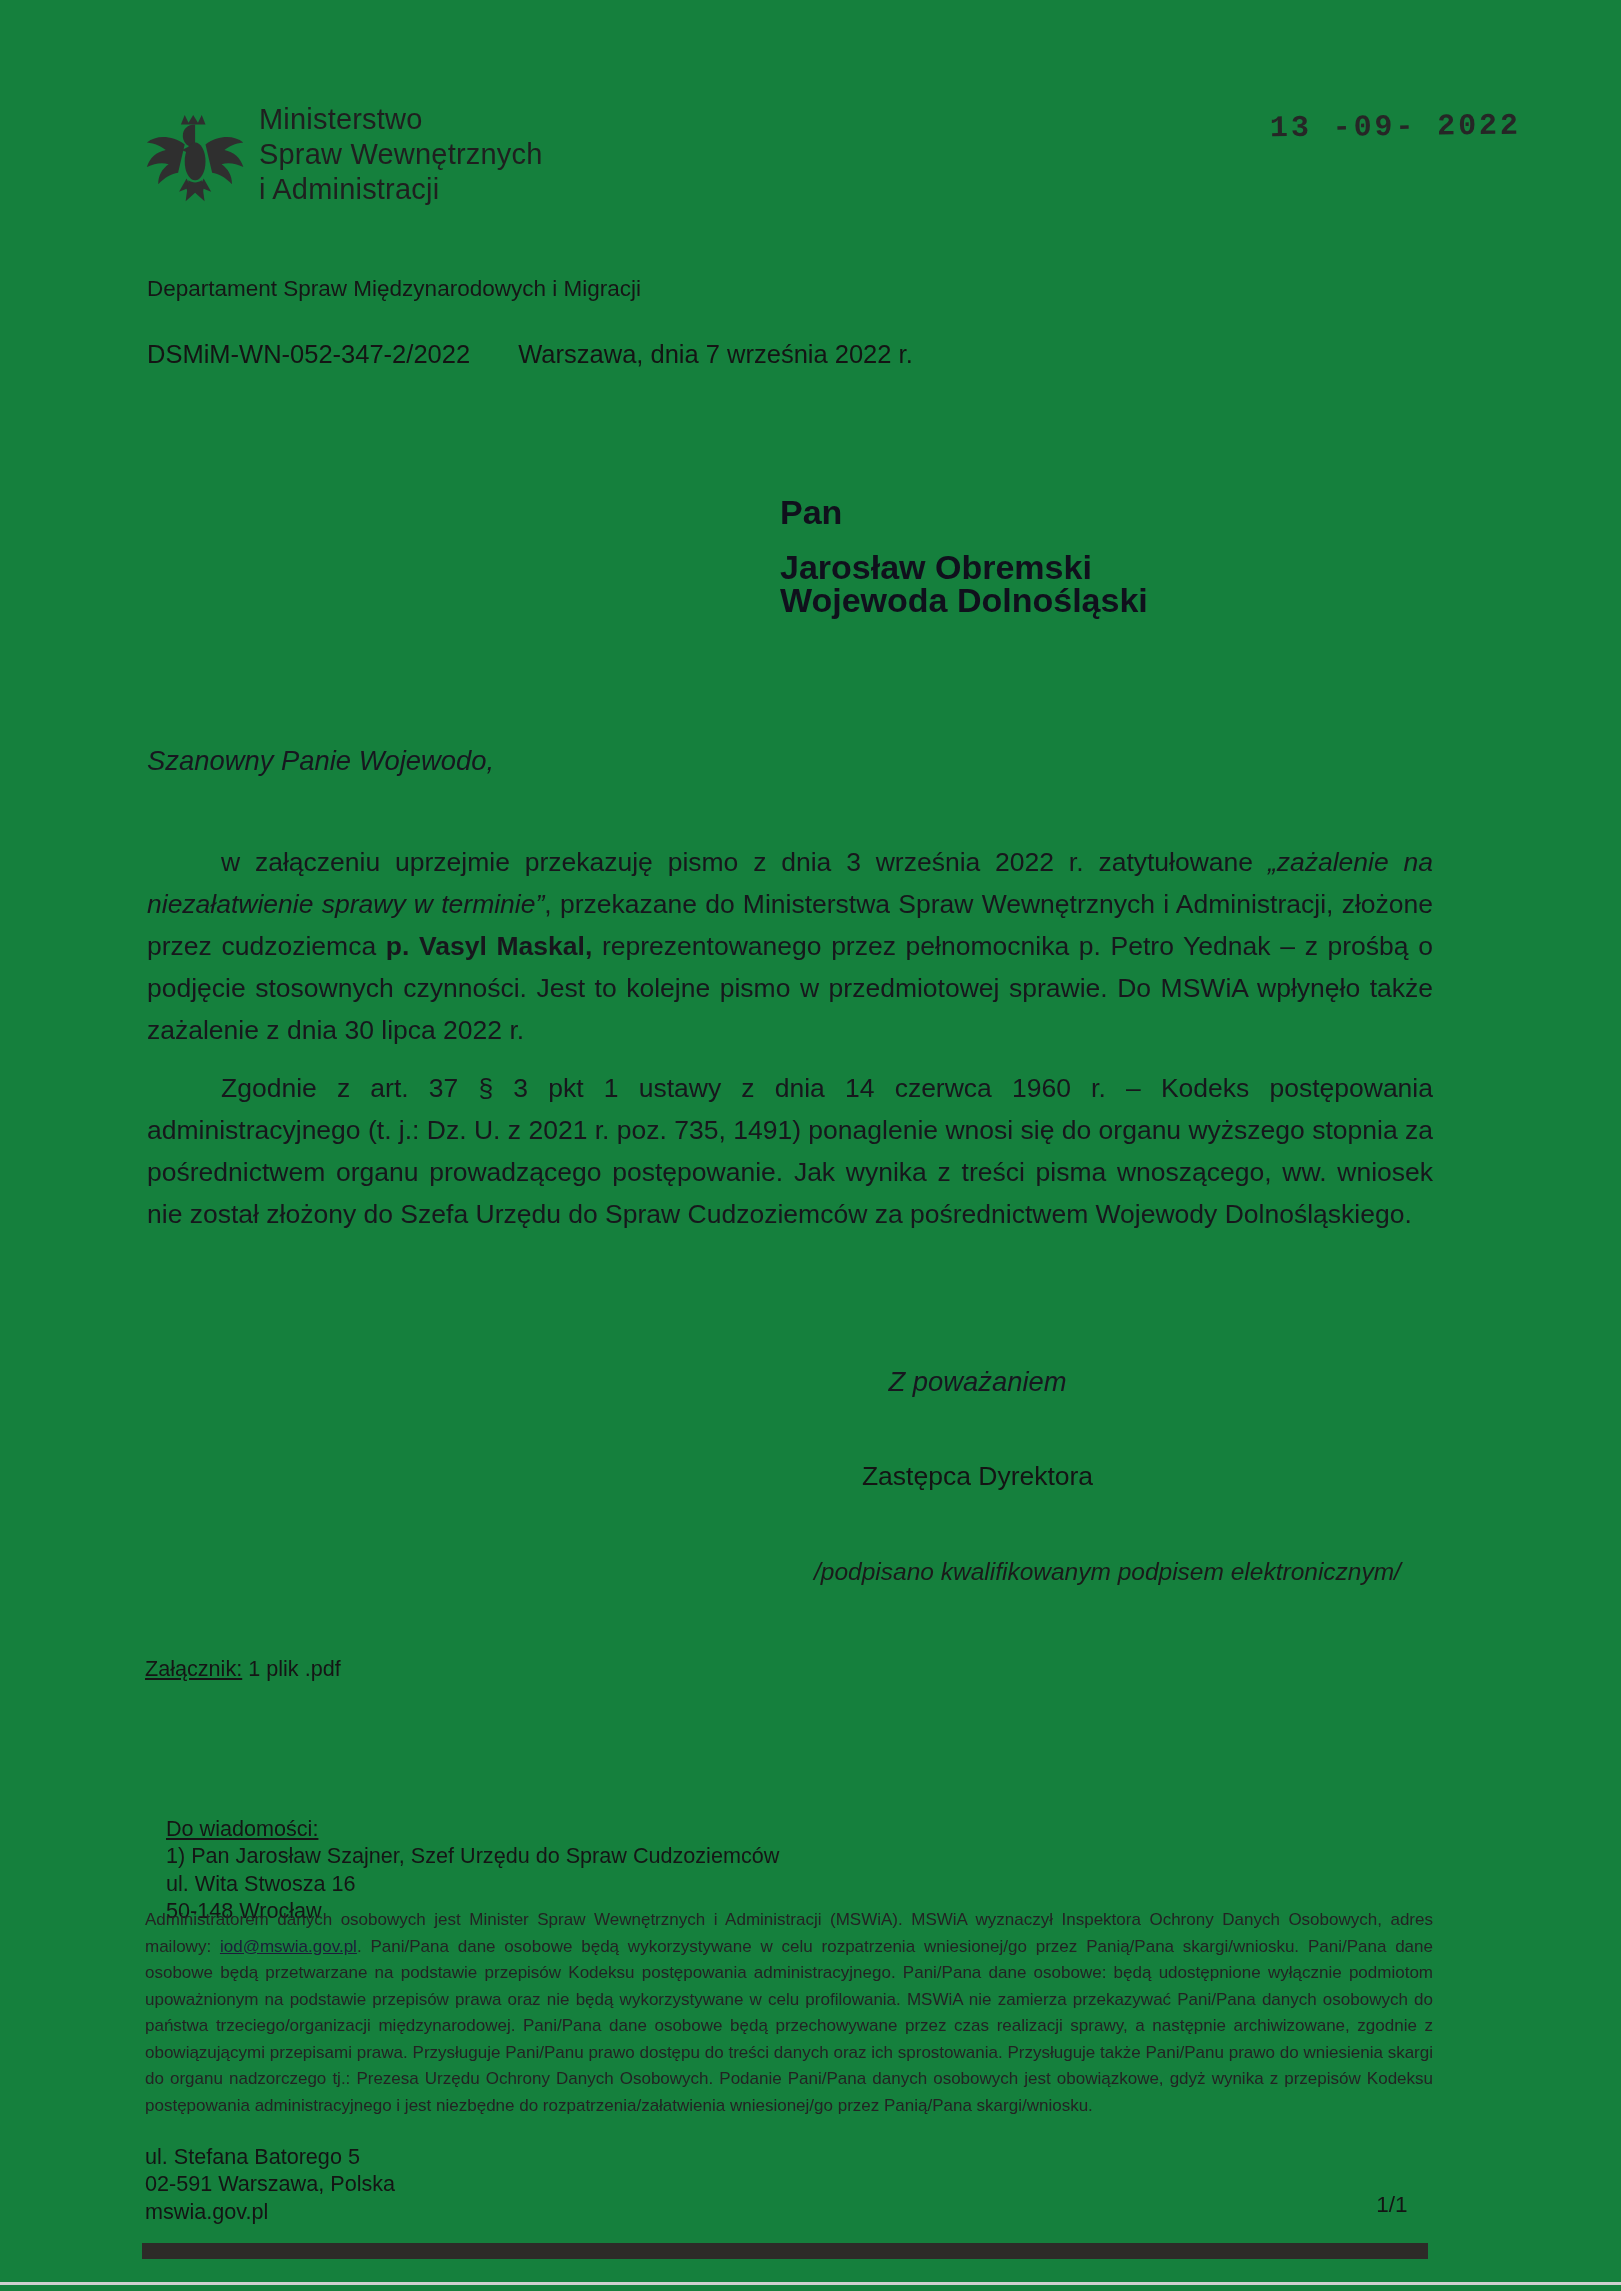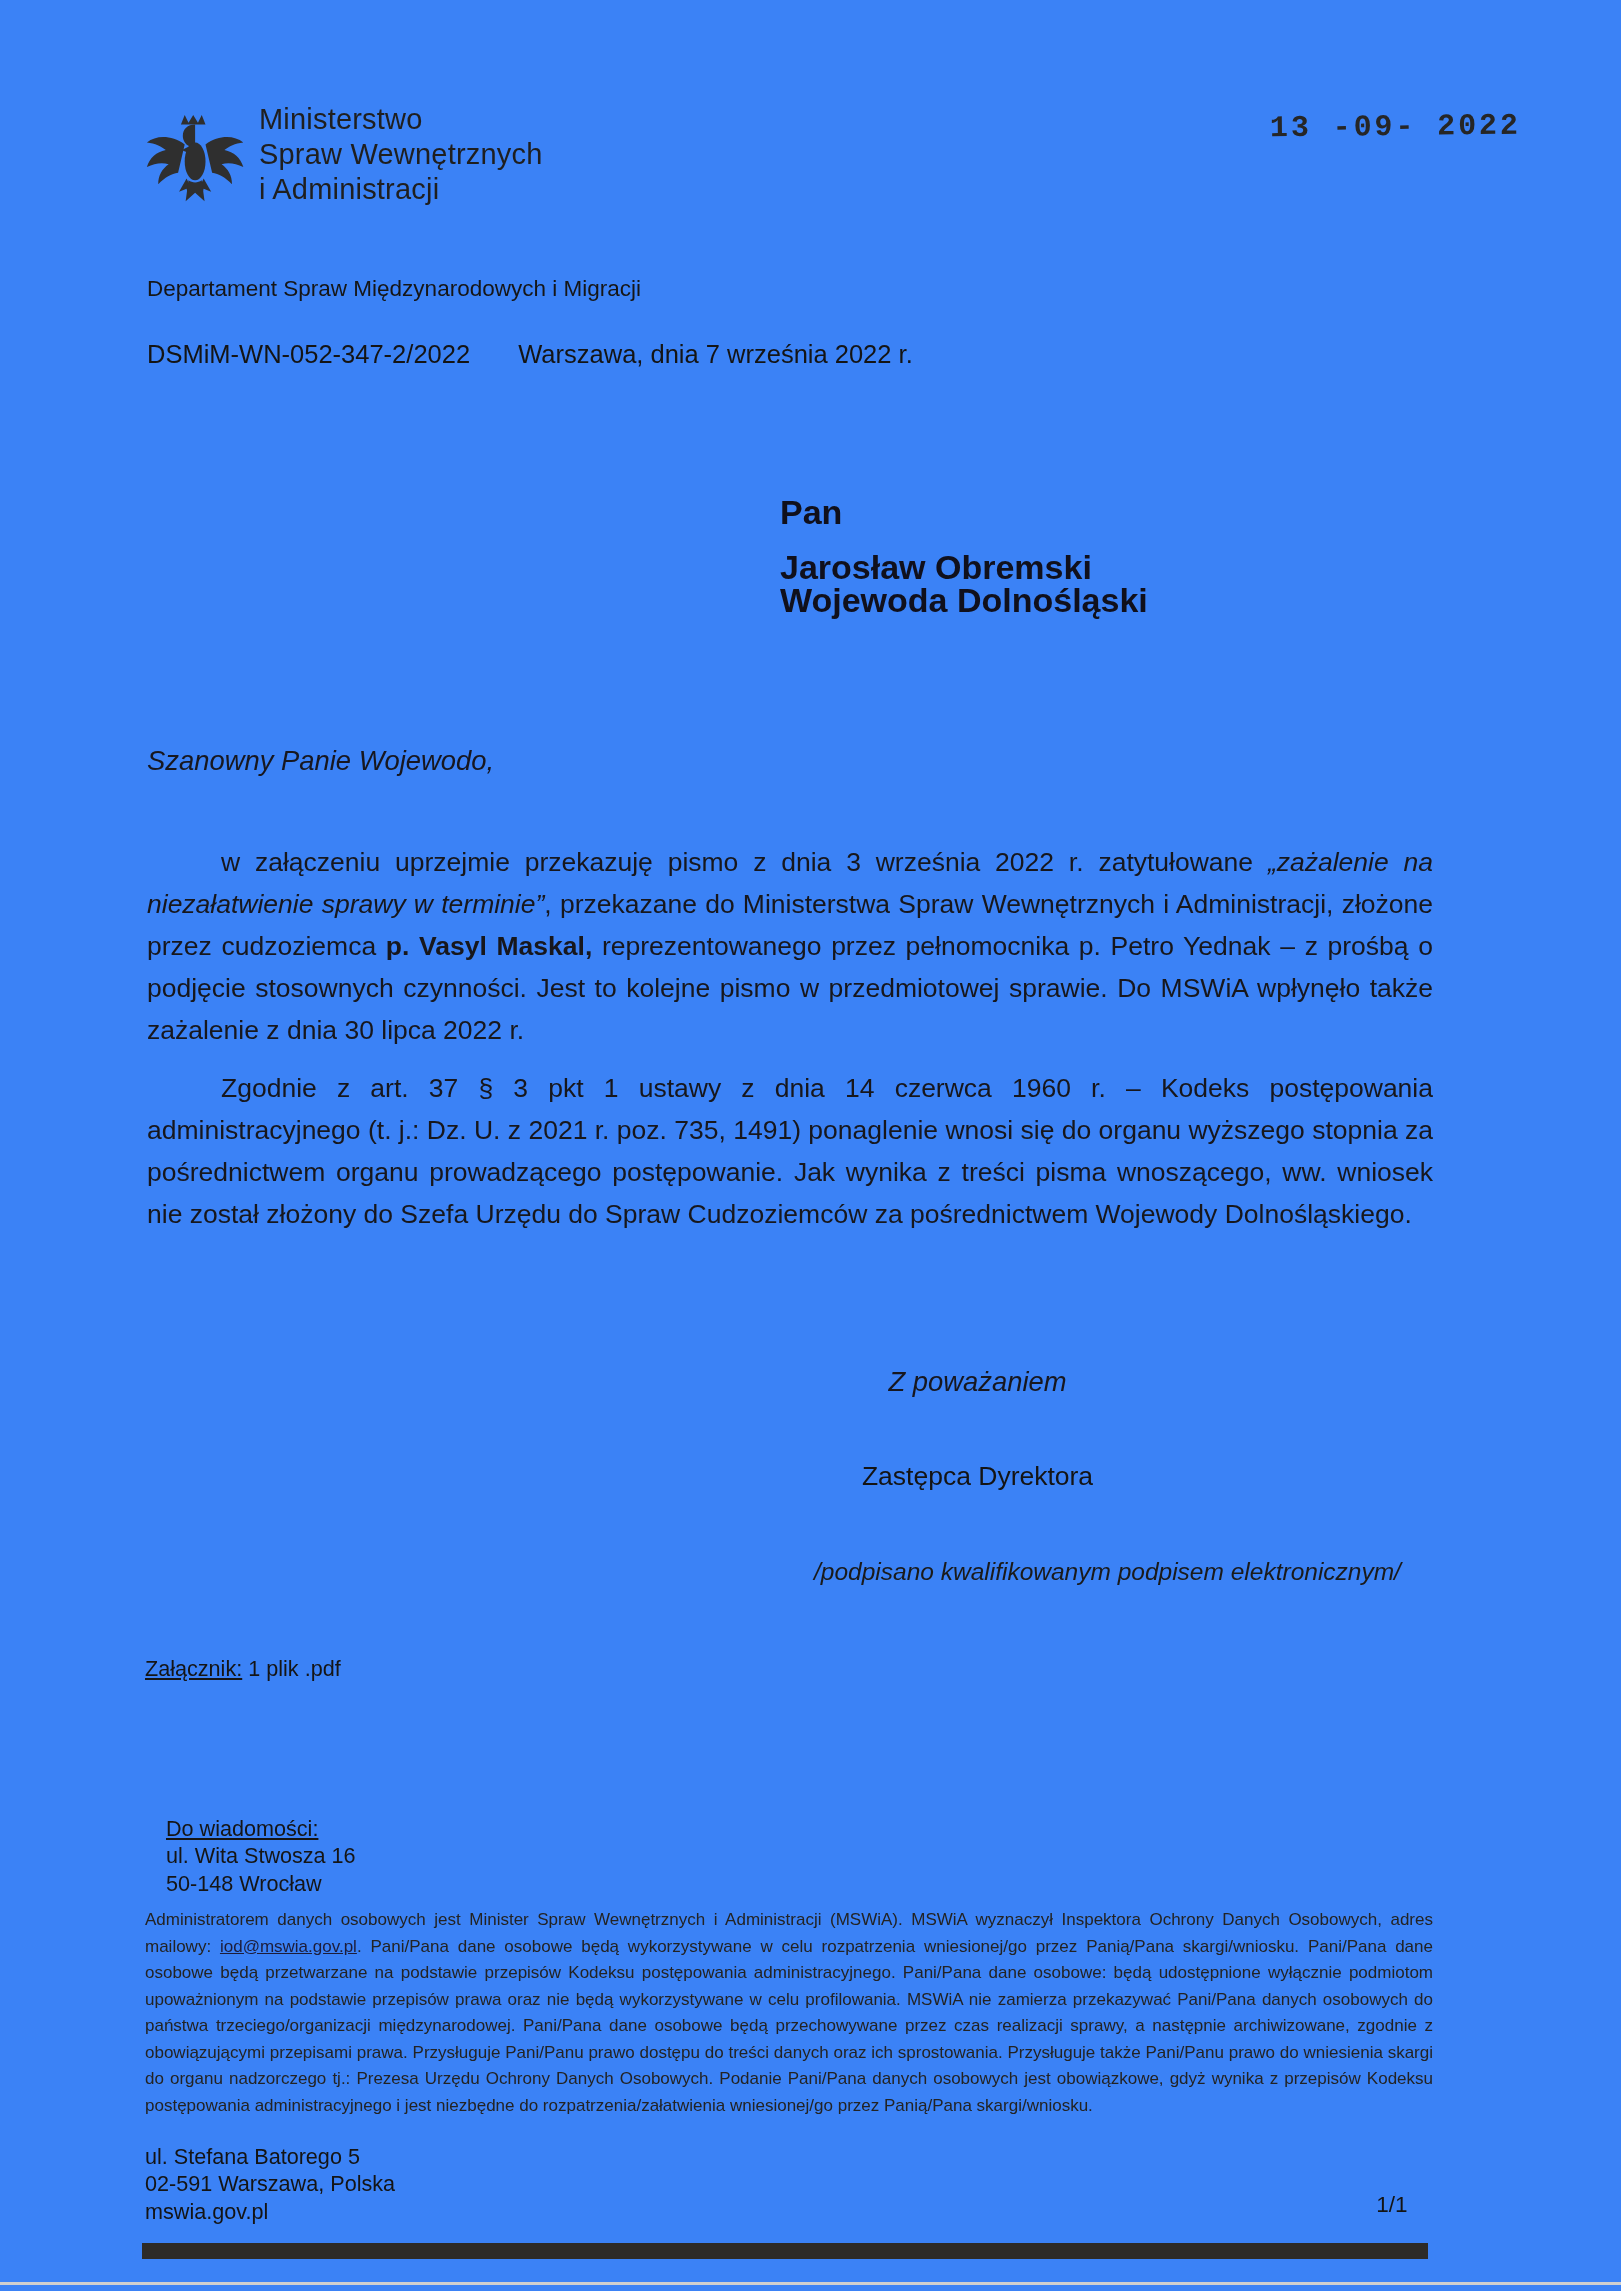--- a/index.html
+++ b/index.html
@@ -1,19 +1,19 @@
 <!DOCTYPE html>
 <html lang="pl"><head>
 <meta charset="utf-8">
 <style>
   html,body{margin:0;padding:0;background:#e9e9e9;}
   .page{
     position:relative;
     width:1621px;height:2292px;
-    background:#3b82f6;
+    background:#15803d;
     font-family:"Liberation Sans","DejaVu Sans",sans-serif;
     color:#1c1c1c;
     overflow:hidden;
   }
   .abs{position:absolute;}
 
   
   .emblem{left:145px;top:110px;width:104px;height:118px;}
   .ministry{left:259px;top:102px;font-size:29px;line-height:35px;font-weight:400;color:#1f1f1f;letter-spacing:0.2px;}
   .date-stamp{
@@ -108,20 +108,21 @@
   <div class="abs valediction">Z poważaniem</div>
   <div class="abs signer">
     <div>Zastępca Dyrektora</div>
   </div>
   <div class="abs signature-note">/podpisano kwalifikowanym podpisem elektronicznym/</div>
 
   <div class="abs attachment"><span class="u">Załącznik:</span><span> 1 plik .pdf</span></div>
 
   <div class="abs cc">
     <div class="u">Do wiadomości:</div>
+    <div>1) Pan Jarosław Szajner, Szef Urzędu do Spraw Cudzoziemców</div>
     <div>ul. Wita Stwosza 16</div>
     <div>50-148 Wrocław</div>
   </div>
 
   <div class="abs privacy"><span>Administratorem danych osobowych jest Minister Spraw Wewnętrznych i Administracji (MSWiA). MSWiA wyznaczył Inspektora Ochrony Danych Osobowych, adres mailowy: </span><span class="email">iod@mswia.gov.pl</span><span>. Pani/Pana dane osobowe będą wykorzystywane w celu rozpatrzenia wniesionej/go przez Panią/Pana skargi/wniosku. Pani/Pana dane osobowe będą przetwarzane na podstawie przepisów Kodeksu postępowania administracyjnego. Pani/Pana dane osobowe: będą udostępnione wyłącznie podmiotom upoważnionym na podstawie przepisów prawa oraz nie będą wykorzystywane w celu profilowania. MSWiA nie zamierza przekazywać Pani/Pana danych osobowych do państwa trzeciego/organizacji międzynarodowej. Pani/Pana dane osobowe będą przechowywane przez czas realizacji sprawy, a następnie archiwizowane, zgodnie z obowiązującymi przepisami prawa. Przysługuje Pani/Panu prawo dostępu do treści danych oraz ich sprostowania. Przysługuje także Pani/Panu prawo do wniesienia skargi do organu nadzorczego tj.: Prezesa Urzędu Ochrony Danych Osobowych. Podanie Pani/Pana danych osobowych jest obowiązkowe, gdyż wynika z przepisów Kodeksu postępowania administracyjnego i jest niezbędne do rozpatrzenia/załatwienia wniesionej/go przez Panią/Pana skargi/wniosku.</span></div>
 
   <div class="abs bottom-address">
     <div>ul. Stefana Batorego 5</div>
     <div>02-591 Warszawa, Polska</div>
     <div>mswia.gov.pl</div>

